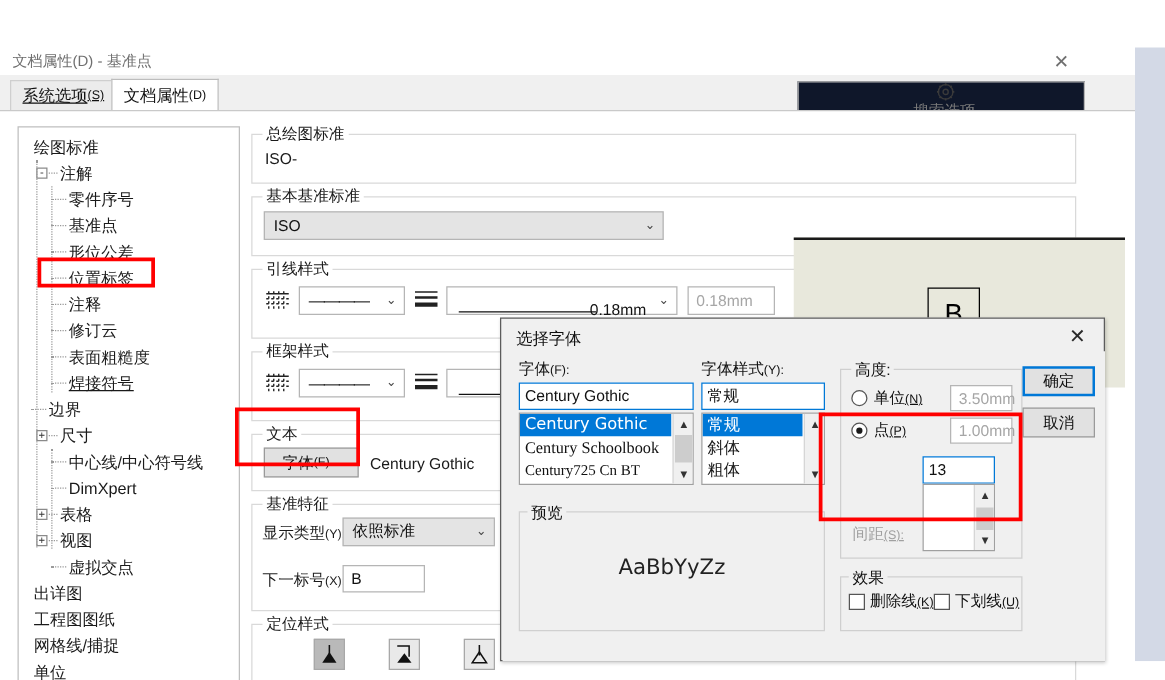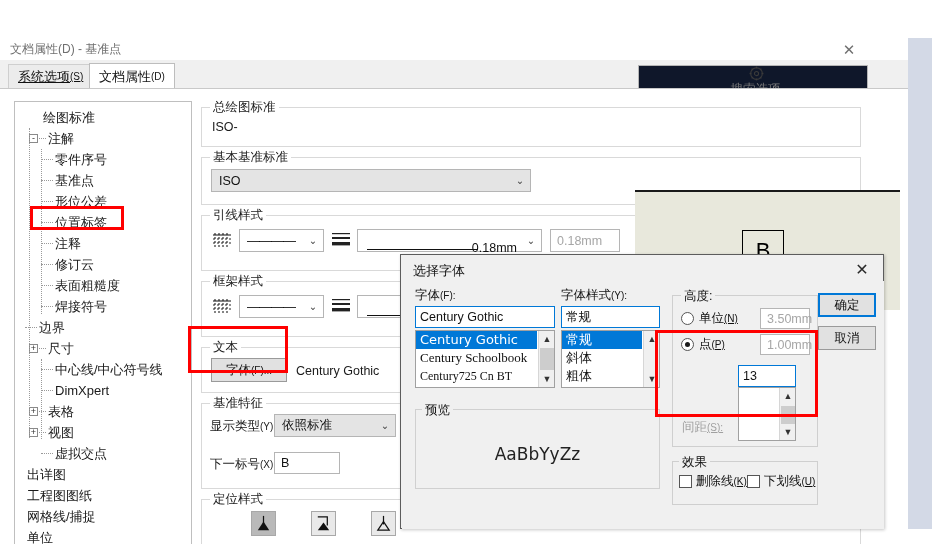--- a/index.html
+++ b/index.html
@@ -308,21 +308,21 @@
         <line x1="10.3" y1="10.3" x2="15" y2="15" stroke="#3a3a3a" stroke-width="1.3"></line>
       </svg>
     </span>
   </div>
 
   <div class="content">
 
     <div class="tree-pane">
       <div class="tree-scroll" id="tree-scroll">
           <div class="tnode">
-            <span class="lbl" style="left: 28px; text-align: right;">绘图标准</span>
+            <span class="lbl" style="left: 12px; text-align: right;">绘图标准</span>
           </div>
           <div class="tnode">
             <span class="tbox" style="left: 14px;">-</span>
             <span class="dots" style="left: 24px; width: 7px;"></span>
             <span class="lbl" style="left: 33px;">注解</span>
           </div>
           <div class="tnode">
             <span class="dots" style="left: 26px; width: 12px;"></span>
             <span class="lbl" style="left: 40px;">零件序号</span>
           </div>
@@ -345,21 +345,21 @@
           <div class="tnode">
             <span class="dots" style="left: 26px; width: 12px;"></span>
             <span class="lbl" style="left: 40px;">修订云</span>
           </div>
           <div class="tnode">
             <span class="dots" style="left: 26px; width: 12px;"></span>
             <span class="lbl" style="left: 40px;">表面粗糙度</span>
           </div>
           <div class="tnode">
             <span class="dots" style="left: 26px; width: 12px;"></span>
-            <span class="lbl" style="left: 40px;">焊接符号</span>
+            <span class="lbl" style="left: 40px; text-decoration: underline;">焊接符号</span>
           </div>
           <div class="tnode">
             <span class="dots" style="left: 10px; width: 12px;"></span>
             <span class="lbl" style="left: 24px;">边界</span>
           </div>
           <div class="tnode">
             <span class="tbox" style="left: 14px;">+</span>
             <span class="dots" style="left: 24px; width: 7px;"></span>
             <span class="lbl" style="left: 33px;">尺寸</span>
           </div>
@@ -614,21 +614,21 @@
 
       <span class="flabel" style="left:280px; top:138px; color:#a0a0a0;"><span>间距</span><span class="mnk"><u>(S):</u></span></span>
 
       <div style="position:absolute; left:270px; top:180px; width:146px; height:44px; border:1px solid #cfcfcf;"></div>
       <span class="gtitle-dlg" style="left:277px; top:173px;">效果</span>
       <span class="chk" style="left:277px; top:194px;"></span>
       <span class="flabel" style="left:294px; top:192px;"><span>删除线</span><span class="mnk"><u>(K)</u></span></span>
       <span class="chk" style="left:345px; top:194px;"></span>
       <span class="flabel" style="left:362px; top:192px;"><span>下划线</span><span class="mnk"><u>(U)</u></span></span>
 
-      <div class="prevbox" style="left:13px; top:128px; width:245px; height:80px;">
+      <div class="prevbox" style="left:13px; top:128px; width:245px; height:96px;">
         <span class="prevtxt" style="top:34px;">AaBbYyZz</span>
       </div>
       <span class="gtitle-dlg" style="left:20px; top:121px;">预览</span>
 
       <div class="btn" style="left:416px; top:12px; width:58px; height:24px; border:2px solid #0078d7; background:#e1e1e1;">
         <span>确定</span>
       </div>
       <div class="btn" style="left:416px; top:45px; width:58px; height:24px;">
         <span>取消</span>
       </div>

